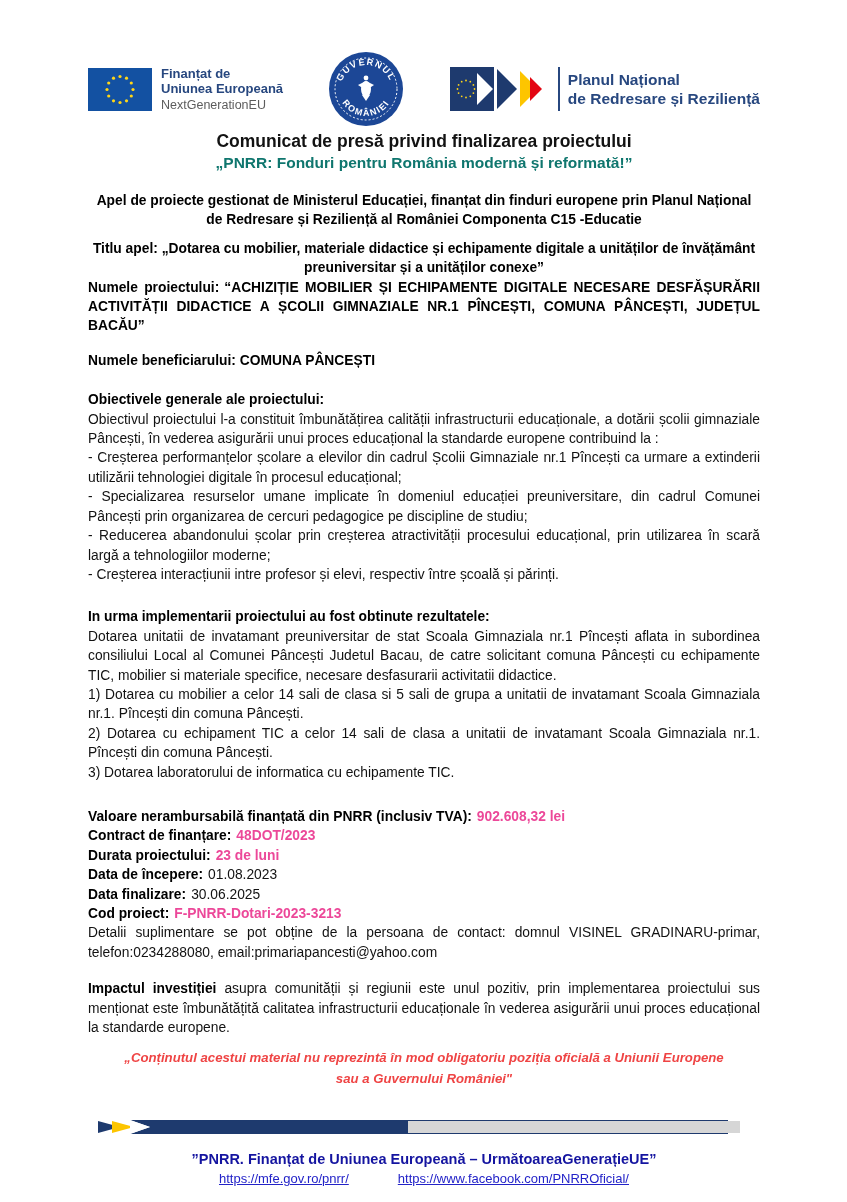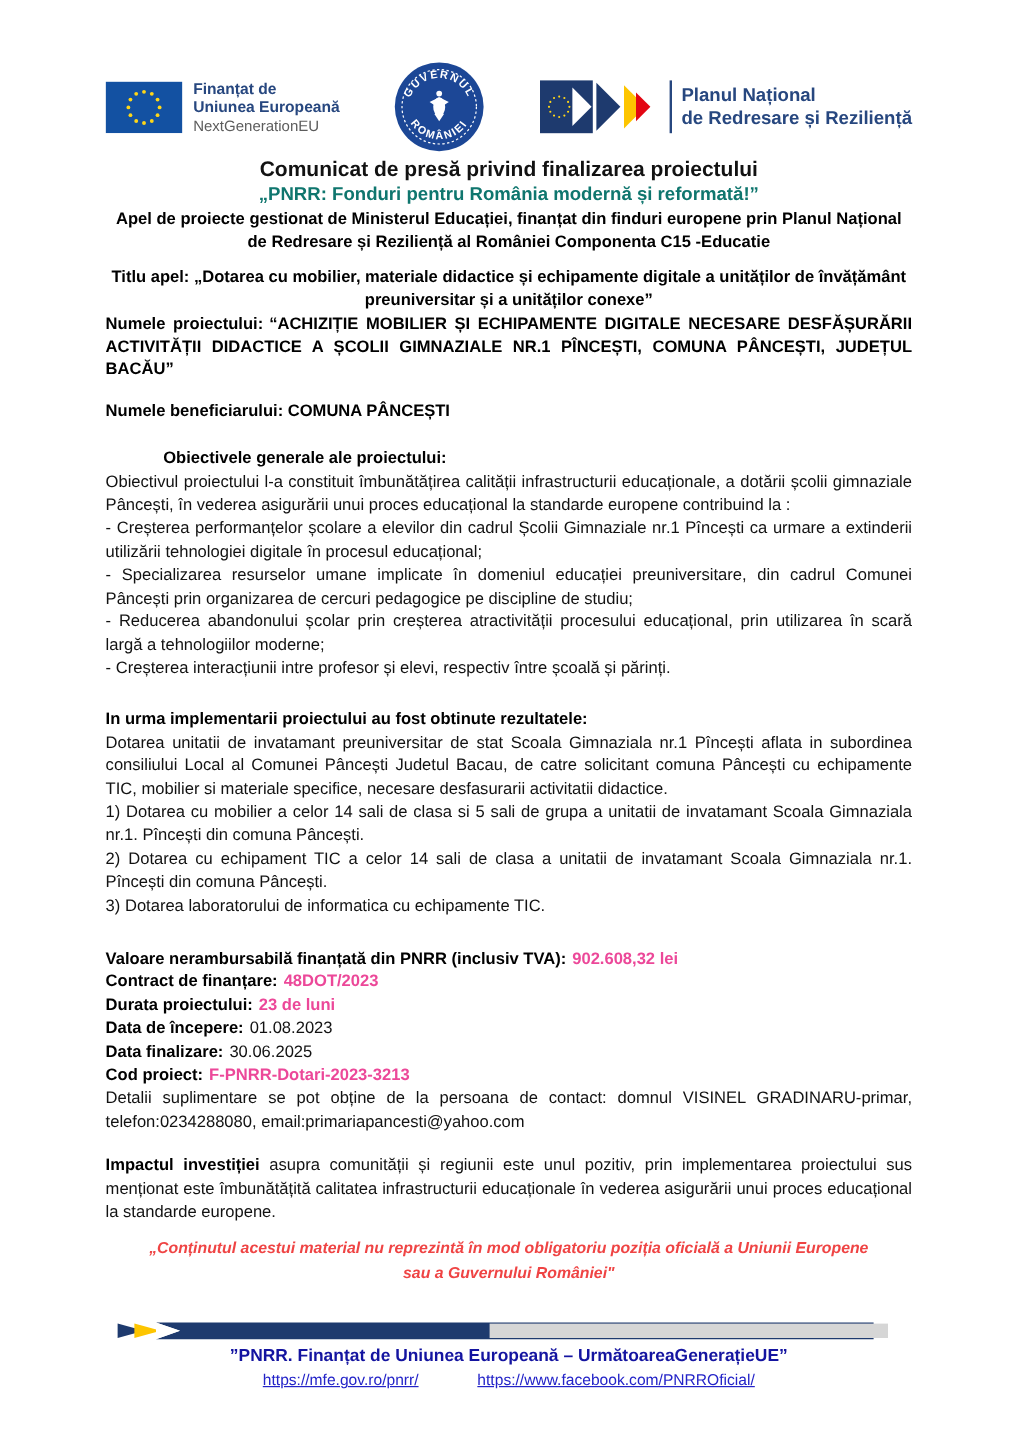--- a/index.html
+++ b/index.html
@@ -19,42 +19,42 @@
   .pnrr-logo .sep{width:2px;height:44px;background:#27477f;margin:0 8px 0 6px;}
   .pnrr-logo .txt{line-height:19px;font-weight:bold;color:#27477f;font-size:15.5px;}
   
   .doc-title{text-align:center;font-weight:bold;font-size:17.5px;line-height:22px;margin-top:4px;}
   .doc-subtitle{text-align:center;font-weight:bold;font-size:15.5px;line-height:21px;color:#0f766e;}
   
   .b{font-weight:bold;color:#000;}
   p,.para{margin:0;font-size:13.8px;line-height:19.4px;}
   .just{text-align:justify;}
   .ctr{text-align:center;}
-  .mt-apel{}
+  .mt-apel{margin-top:18px;}
   .mt-titlu{margin-top:9px;}
   .mt-benef{margin-top:15px;}
-  .mt-obj{margin-top:20px;margin-left:48px;}
+  .mt-obj{margin-top:20px;}
   .mt-res{margin-top:23px;}
   .mt-det{margin-top:25px;}
   .mt-imp{margin-top:17px;}
   .dval{margin-left:5px;}
   .val-r{font-weight:normal;color:#121212;}
   .val-b{font-weight:bold;color:#ec4899;}
   
   .disclaimer{
     margin-top:10px;text-align:center;color:#ef4444;
     font-style:italic;font-weight:bold;font-size:13.2px;line-height:21px;
     padding:0 28px;
   }
   
   .footer{margin-top:30px;}
   .footer-bar{display:block;margin:0 auto;}
   .footer-slogan{
     text-align:center;font-weight:bold;font-size:14.5px;line-height:19px;
-    color:#1414a0;margin-top:4px;
+    color:#1414a0;margin-top:15px;
   }
   .footer-links{display:flex;justify-content:center;gap:49px;margin-top:1px;}
   .footer-links a{
     color:#2323c8;font-size:13px;line-height:17px;text-decoration:underline;cursor:pointer;
   }
 </style>
 </head>
 <body>
 
 <div class="page">

